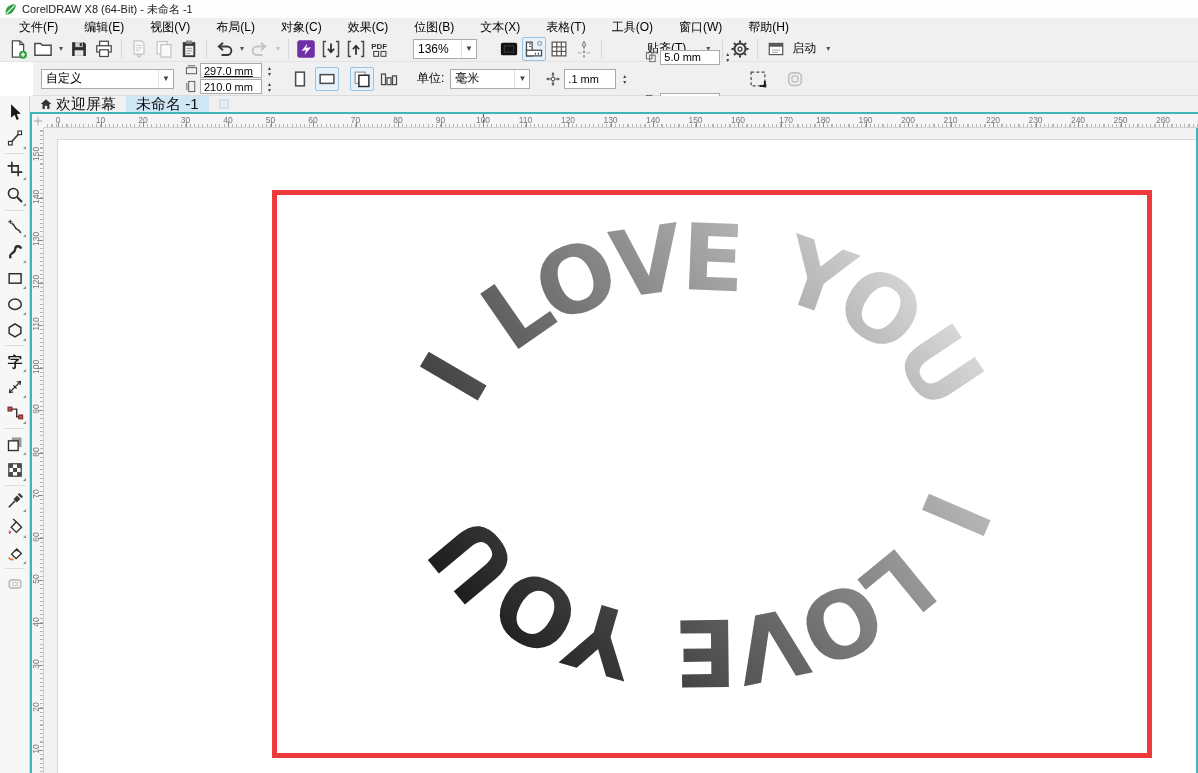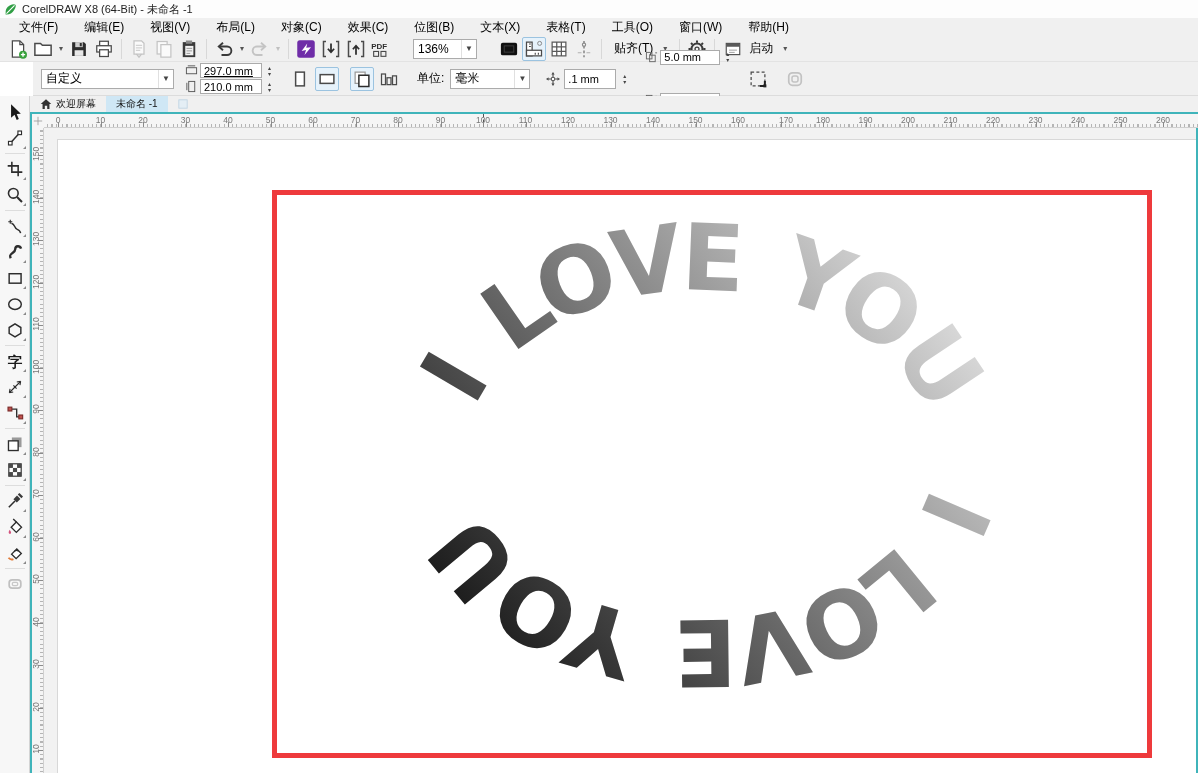--- a/index.html
+++ b/index.html
@@ -29,21 +29,21 @@
   .combo{height:20px;background:#fff;border:1px solid #ababab;display:flex;align-items:center;box-sizing:border-box;}
   .combo .val{flex:1;padding:0 4px;font-size:12px;color:#000;white-space:nowrap;overflow:hidden;}
   .combo .arrow{width:14px;text-align:center;font-size:8px;color:#444;border-left:1px solid #e0e0e0;align-self:stretch;line-height:18px;}
   .field{height:15px;background:#fff;border:1px solid #ababab;display:flex;align-items:center;box-sizing:border-box;font-size:11px;padding:0 3px;color:#000;}
   .spin{display:flex;flex-direction:column;justify-content:center;width:11px;height:15px;font-size:6px;line-height:6px;color:#444;text-align:center;}
   .stack{display:flex;flex-direction:column;gap:1px;}
   .lblcn{font-size:12px;color:#000;padding:0 3px;white-space:nowrap;}
 
   
   #tabrow{left:30px;top:96px;width:1168px;height:16px;background:#f0f0f0;display:flex;align-items:flex-end;border-bottom:2px solid #3fb4ba;box-sizing:content-box;}
-  .tab{height:16px;display:flex;align-items:center;gap:4px;padding:0 10px;font-size:10px;color:#111;}
+  .tab{height:16px;display:flex;align-items:center;gap:4px;padding:0 10px;font-size:15px;color:#111;}
   .tab.active{background:#cfe7f5;}
 
   
   #toolbox{left:0;top:96px;width:30px;height:677px;background:#f7f7f7;border-right:1px solid #d4d4d4;display:flex;flex-direction:column;align-items:center;padding-top:3px;box-sizing:border-box;}
   .tool{width:26px;height:26px;display:flex;align-items:center;justify-content:center;position:relative;flex:0 0 auto;}
   .tool em{position:absolute;right:2px;bottom:2px;width:0;height:0;border-left:3px solid transparent;border-bottom:3px solid #8a8a8a;}
   .tsep{width:20px;height:1px;background:#ddd;margin:2px 0;flex:0 0 auto;}
 
   
   #corner{left:30px;top:114px;width:14px;height:14px;background:#f5f5f5;border-left:2px solid #3fb4ba;box-sizing:border-box;display:flex;align-items:center;justify-content:center;}
@@ -207,21 +207,21 @@
     </svg>
   </button>
   <button class="tbtn">
     <svg class="ic" width="20" height="20" viewBox="0 0 16 16">
       <path d="M8 1.5 V14.5" stroke="#7a7a7a" stroke-width="1.1" stroke-dasharray="2.2 1.6"></path>
       <circle cx="8" cy="4.5" r="1.3" fill="none" stroke="#8a8a8a" stroke-width="0.9"></circle>
       <path d="M3 11 h3 M10 11 h3" stroke="#b0b0b0" stroke-width="0.9"></path>
     </svg>
   </button>
   <div class="vsep"></div>
-  <button style="display:flex;align-items:center;gap:4px;padding:0 4px;height:22px;">
+  <button style="display:flex;align-items:center;gap:14px;padding:0 4px;height:22px;margin-left:33px;">
     <span class="lblcn">贴齐(T)</span>
     <span class="dd">▾</span>
   </button>
   <div class="vsep"></div>
   <button class="tbtn">
     <svg class="ic" width="20" height="20" viewBox="0 0 16 16">
       <circle cx="8" cy="8" r="4.4" fill="none" stroke="#3a3a3a" stroke-width="1.6"></circle>
       <circle cx="8" cy="8" r="1.6" fill="#f0f0f0" stroke="#3a3a3a" stroke-width="1"></circle>
       <path d="M8 1.2 V3 M8 13 V14.8 M1.2 8 H3 M13 8 H14.8 M3.2 3.2 L4.5 4.5 M11.5 11.5 L12.8 12.8 M12.8 3.2 L11.5 4.5 M4.5 11.5 L3.2 12.8" stroke="#3a3a3a" stroke-width="1.6"></path>
     </svg>

